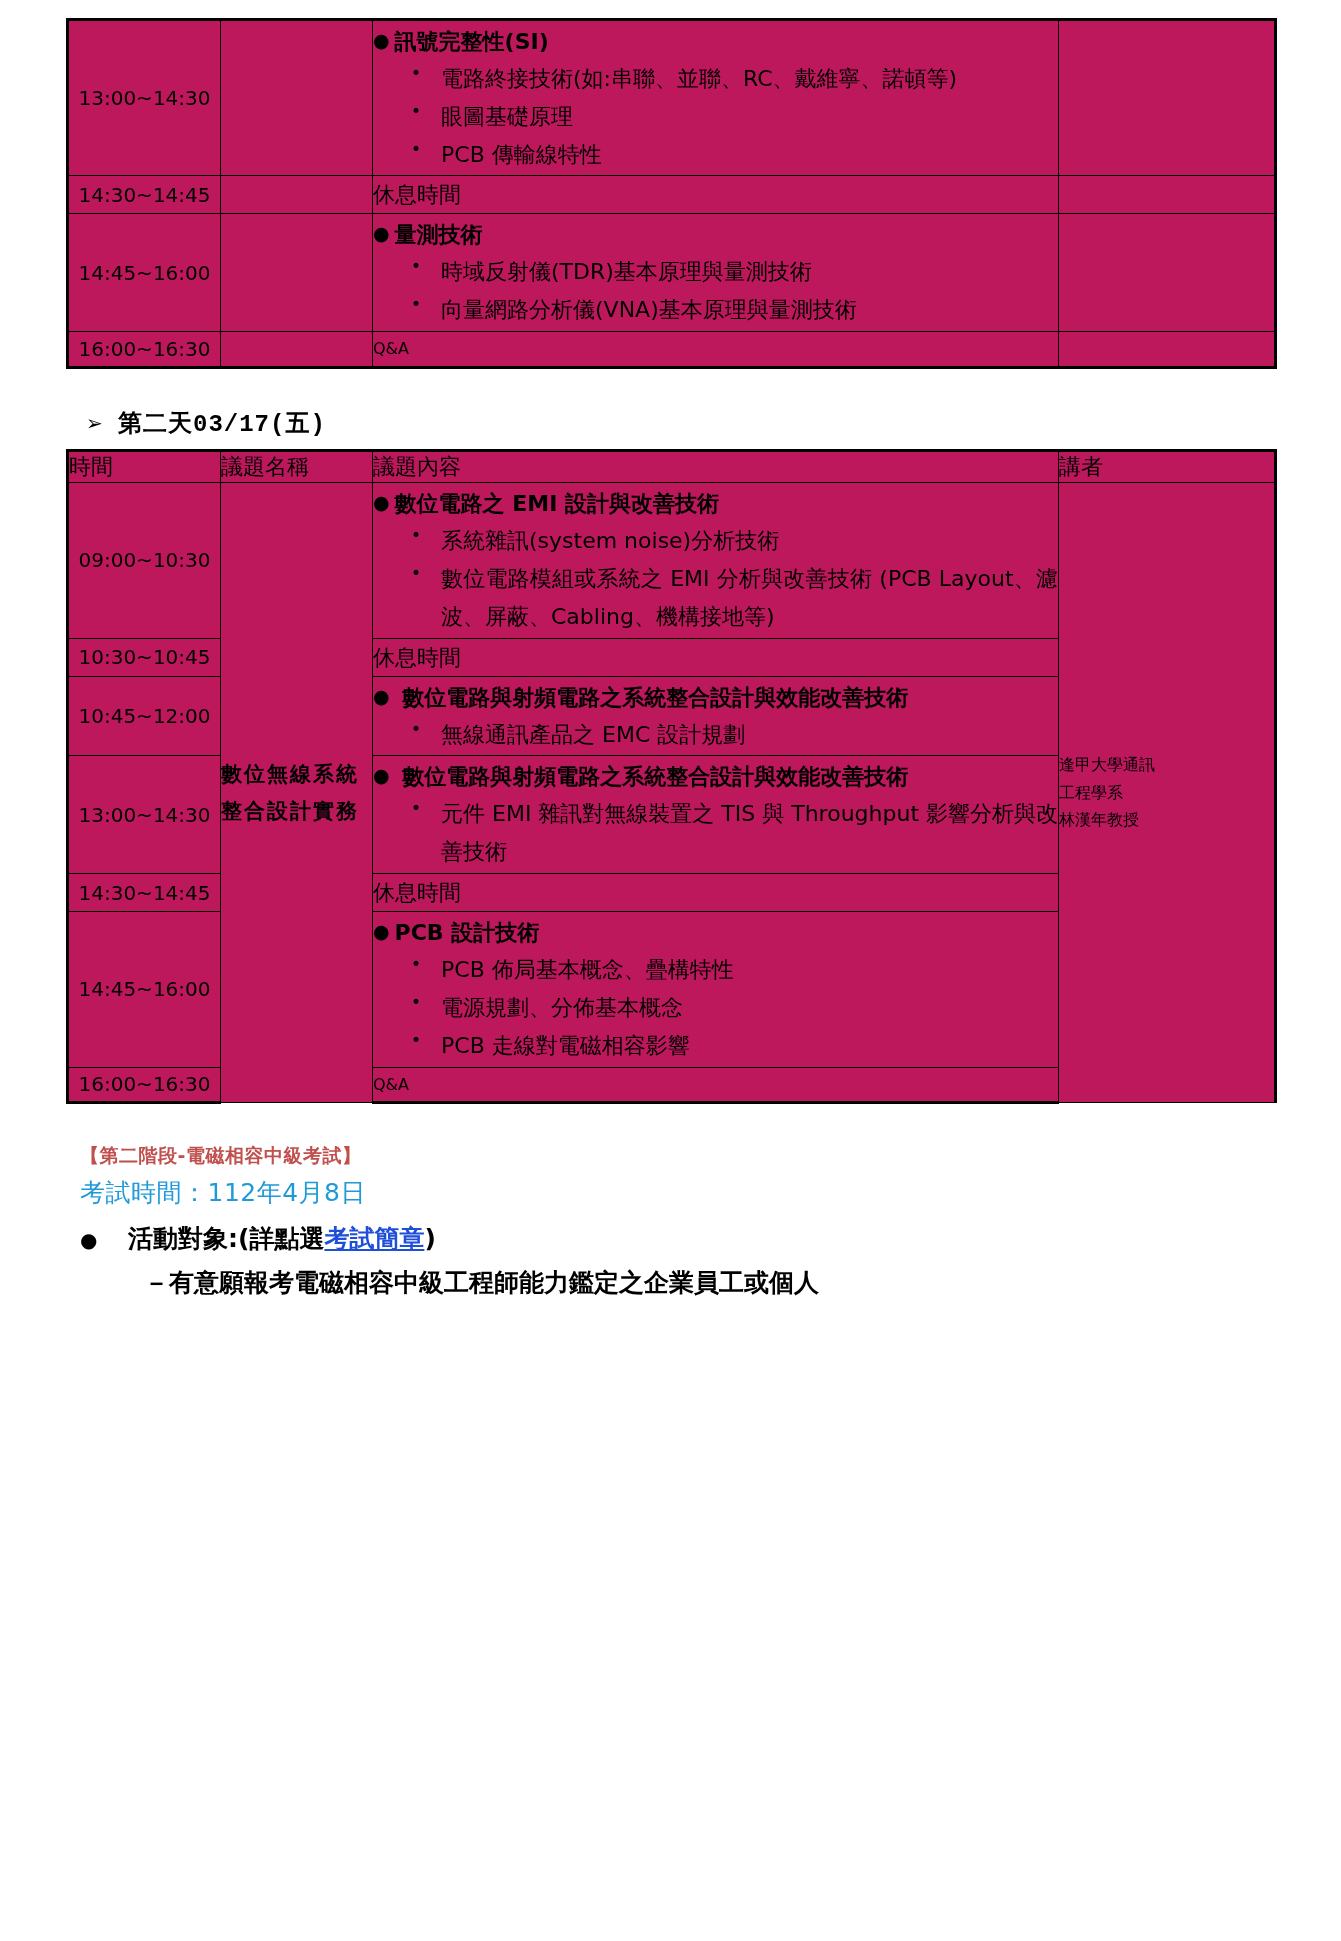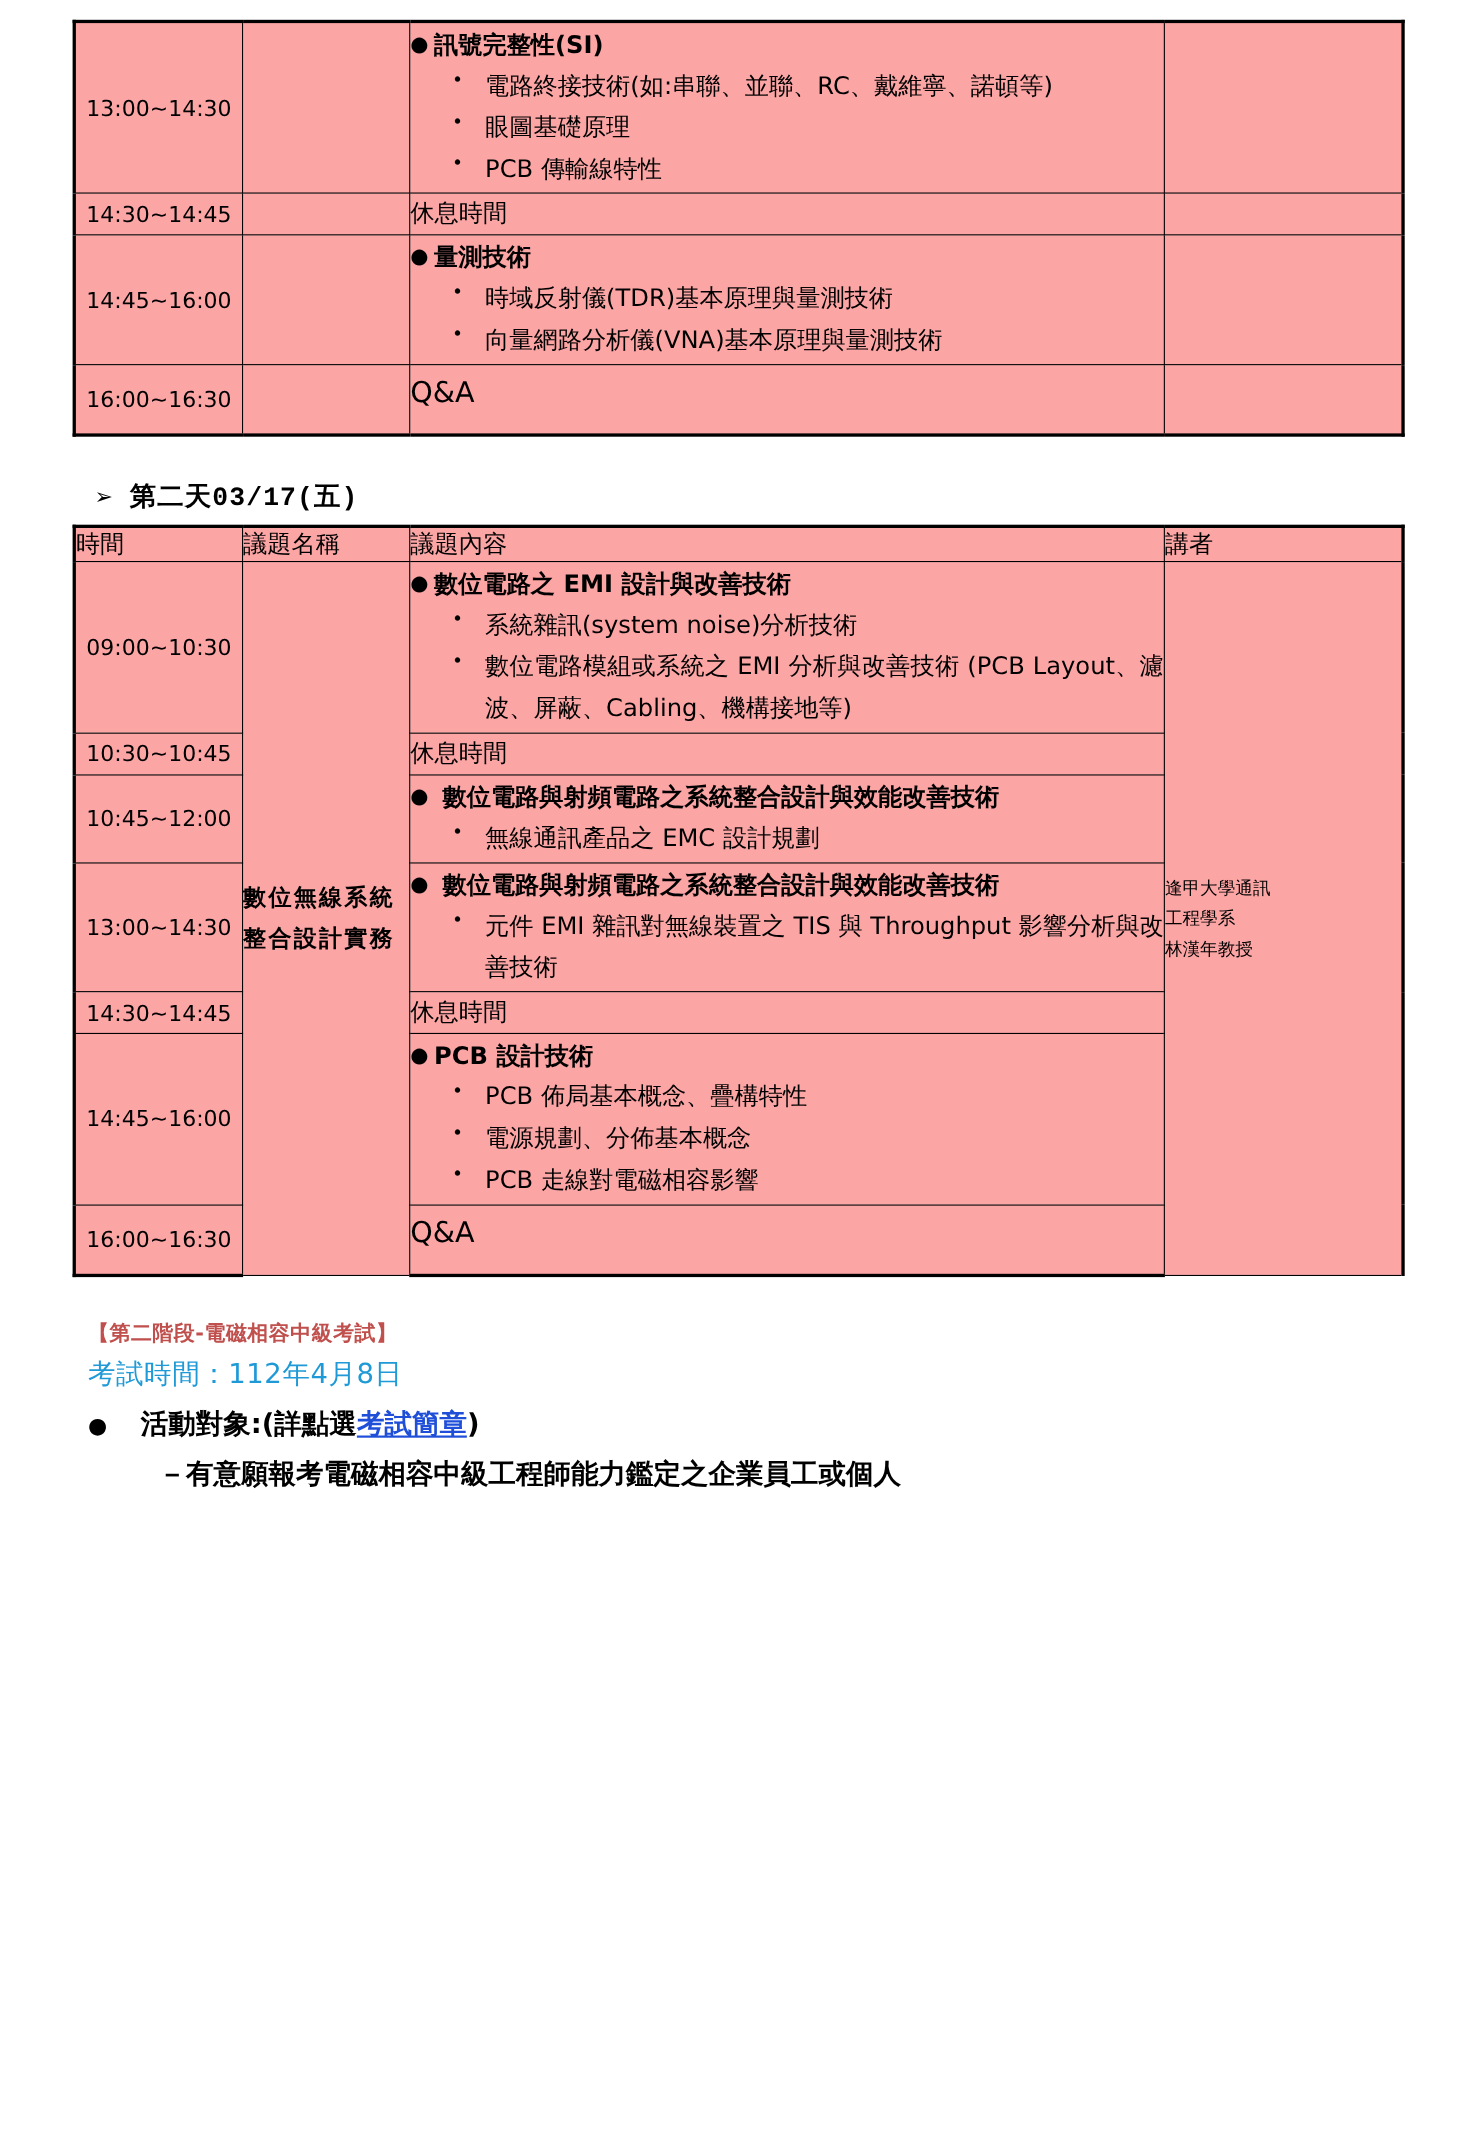--- a/index.html
+++ b/index.html
@@ -29,21 +29,21 @@
 
   table.sched {
     border-collapse: collapse;
     width: 1208px;
     table-layout: fixed;
   }
   table.sched td, table.sched th {
     border: 1px solid #000000;
     vertical-align: middle;
     padding: 0;
-    background: #fca5a5;
+    background: #be185d;
   }
   .outer-top {
     border-top: 3px solid #000000 !important;
   }
   .outer-bottom {
     border-bottom: 3px solid #000000 !important;
   }
   .thick-l { border-left: 3px solid #000000 !important; }
   .thick-r { border-right: 3px solid #000000 !important; }
 
@@ -119,22 +119,22 @@
     left: -30px;
     top: -1px;
     font-size: 17px;
   }
   .plain-line {
     font-size: 22px;
     line-height: 1.5;
     padding: 2px 0 2px 0;
   }
   .qa {
-    font-size: 26px;
-    padding: 4px 0 16px 0;
+    font-size: 16px;
+    padding: 4px 0 4px 0;
   }
 
   .day-heading {
     margin: 38px 0 10px 0;
     font-size: 24px;
     font-weight: bold;
     display: flex;
     align-items: center;
   }
   .day-heading .arrow {

